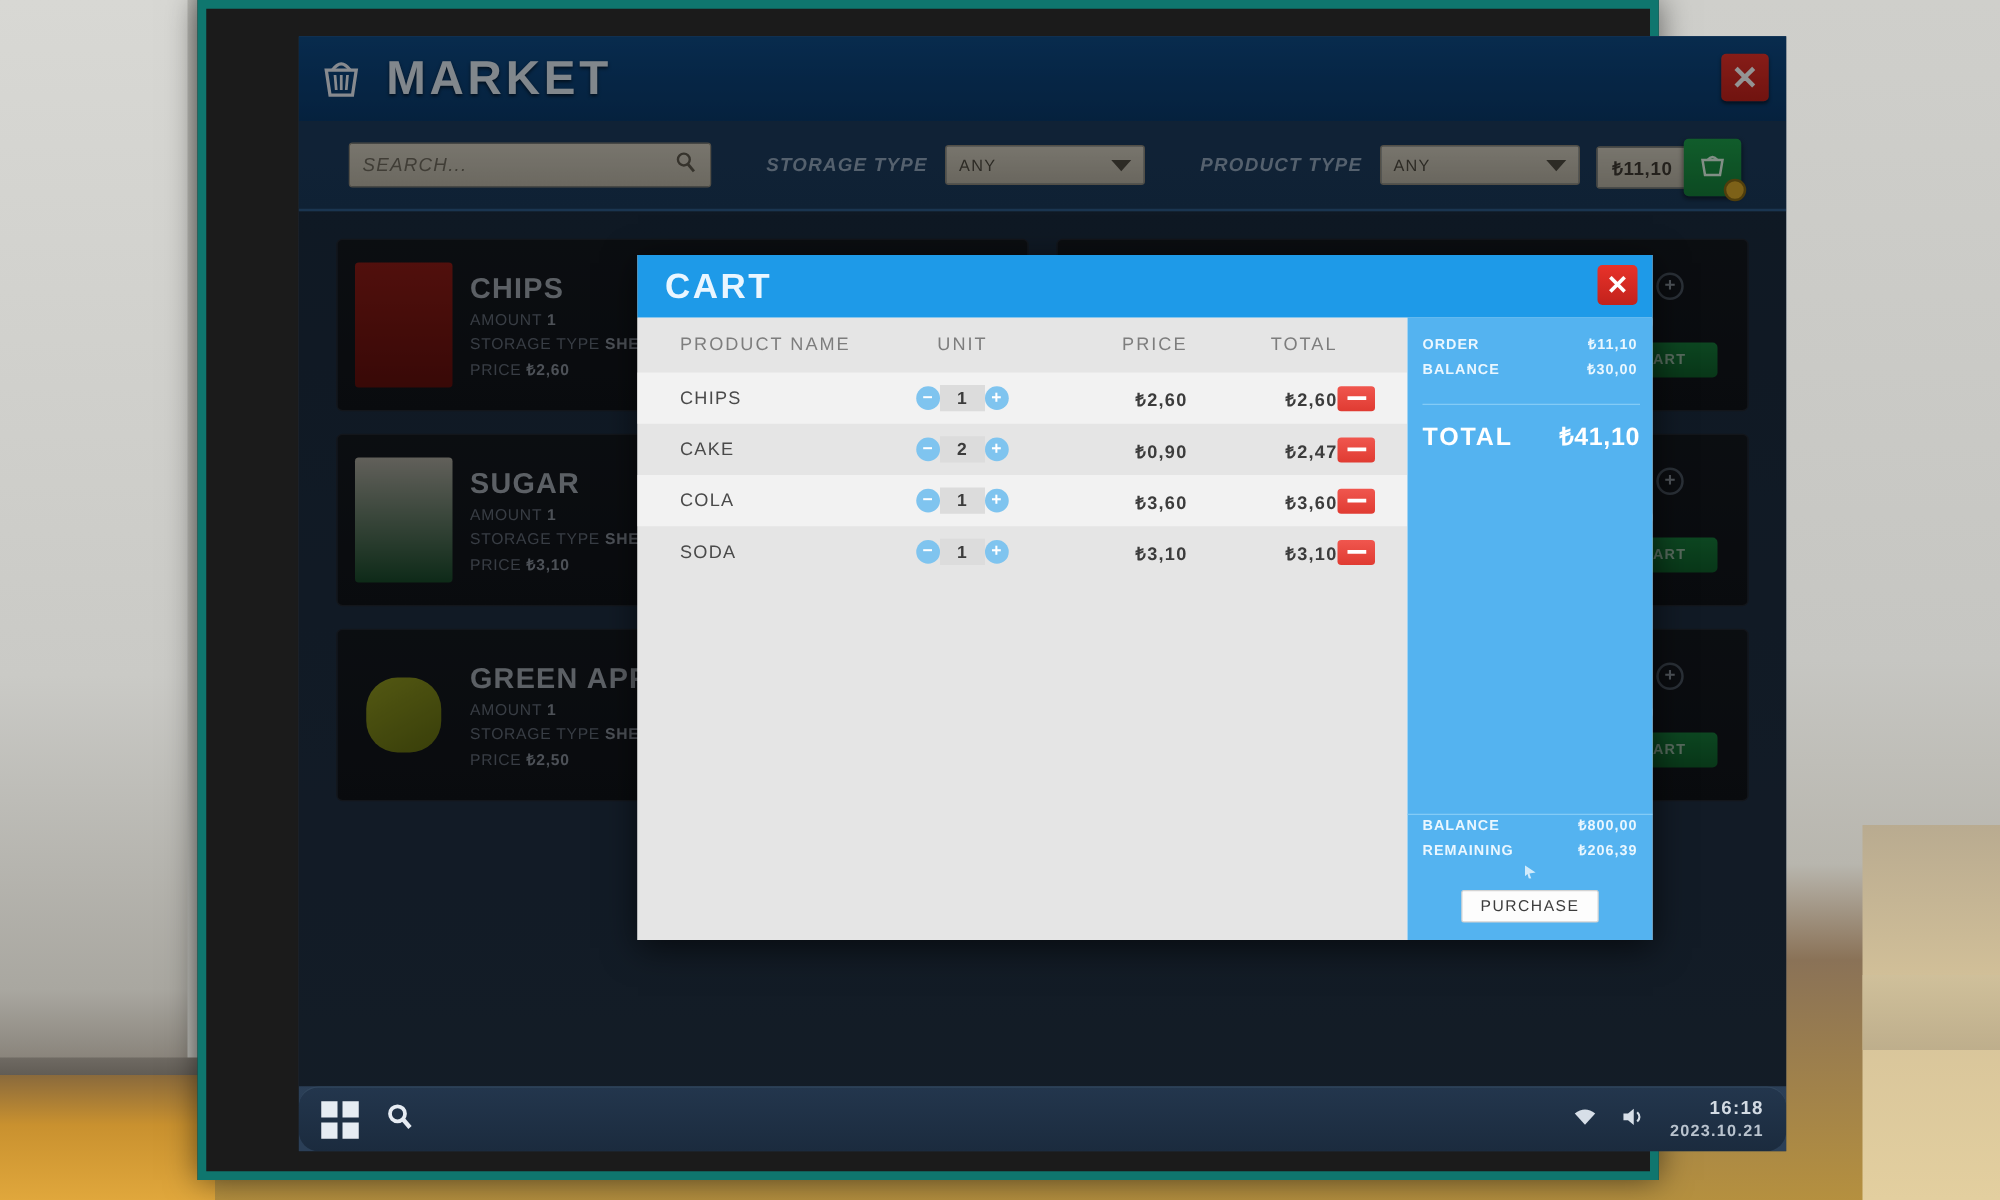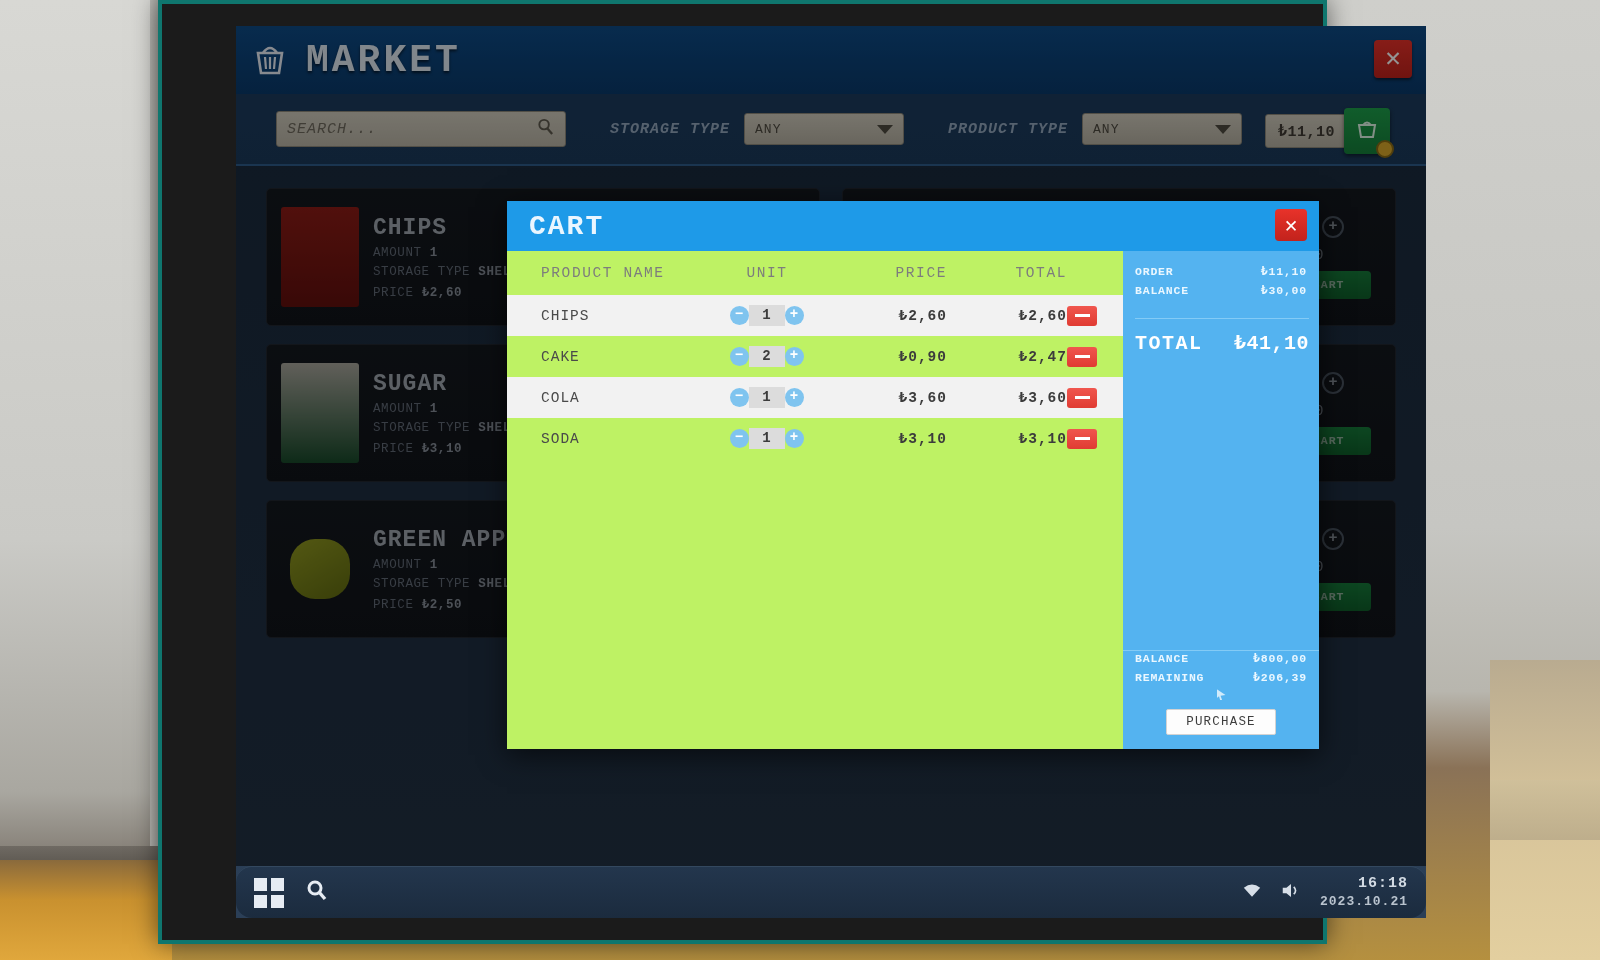--- a/index.html
+++ b/index.html
@@ -26,23 +26,22 @@
   #wall-right { position:absolute; right:0; top:0; width:108px; height:960px;
     background:linear-gradient(180deg,#d4d2cc 0%,#bdbab2 40%,#9c968a 62%,#8d8madd 63%,#a49a86 78%,#cdbf9e 100%); }
   #floor-right { position:absolute; right:0; bottom:0; width:110px; height:300px;
     background:linear-gradient(180deg,#b9ab90,#d7c49a 50%,#e3cf9f 100%); }
   #floor-right-strip { position:absolute; right:0; bottom:120px; width:110px; height:60px;
     background:linear-gradient(180deg,#cfc09b,#b7a888); opacity:.8; }
 
   
   #monitor { position:absolute; left:158px; top:0; width:1169px; height:944px;
     background:#1b1b1b;
-    border:4px solid #0f766e;
+    border:7px solid #0f766e;
     box-shadow:0 0 24px rgba(0,0,0,.55);
-    font-family:Liberation Mono, monospace;
   }
   #screen { position:absolute; left:74px; top:22px; width:1190px; height:892px;
     background:#1c3049;
     overflow:hidden;
   }
 
   
   #market { position:absolute; inset:0;
     background:linear-gradient(180deg,#20344c 0%,#22374f 6%,#2b3f57 100%);
     display:flex; flex-direction:column;
@@ -150,21 +149,21 @@
   }
   #cart-titlebar { height:50px; flex:0 0 50px; background:#1e9ae8;
     display:flex; align-items:center; padding:0 22px; position:relative; }
   #cart-title { color:#eaf6ff; font-size:28px; font-weight:bold; letter-spacing:2px; }
   #cart-close { position:absolute; right:12px; top:8px; width:32px; height:32px;
     background:linear-gradient(180deg,#e8322a,#c2221c); border-radius:4px;
     display:flex; align-items:center; justify-content:center; color:#fff;
     font-size:21px; font-weight:bold; cursor:pointer; }
   #cart-body { flex:1; display:flex; min-height:0; }
 
-  #cart-list { flex:1; background:#bef264; display:flex; flex-direction:column; min-width:0; }
+  #cart-list { flex:1; background:#e5e5e5; display:flex; flex-direction:column; min-width:0; }
   #cart-head { display:flex; align-items:center; height:44px; flex:0 0 44px;
     padding:0 0 0 34px; color:#7d7d7d; font-size:14.5px; letter-spacing:1.6px; }
   .col-name { flex:1; }
   .col-unit { width:140px; text-align:center; }
   .col-price { width:110px; text-align:right; }
   .col-total { width:120px; text-align:right; }
   .col-del  { width:56px; text-align:center; }
   .cart-row { display:flex; align-items:center; height:41px; flex:0 0 41px;
     padding:0 0 0 34px; color:#4a4a4a; font-size:14.5px; letter-spacing:1px; }
   .cart-row:nth-child(even) { background:#f2f2f2; }

